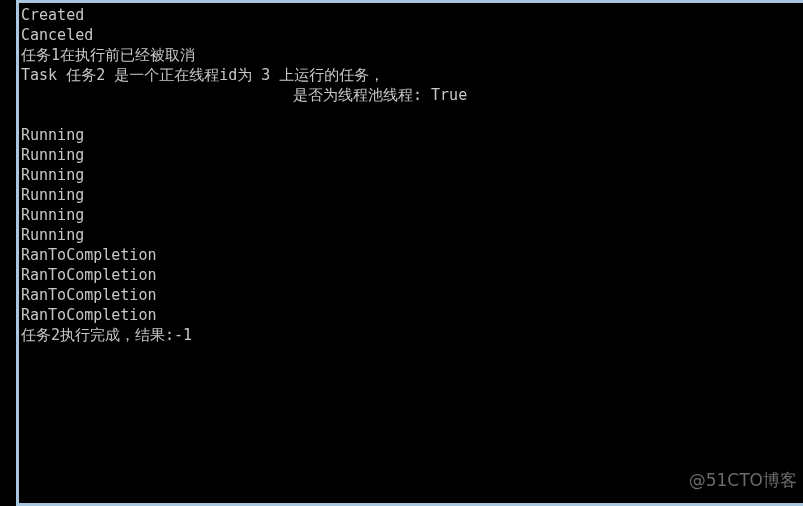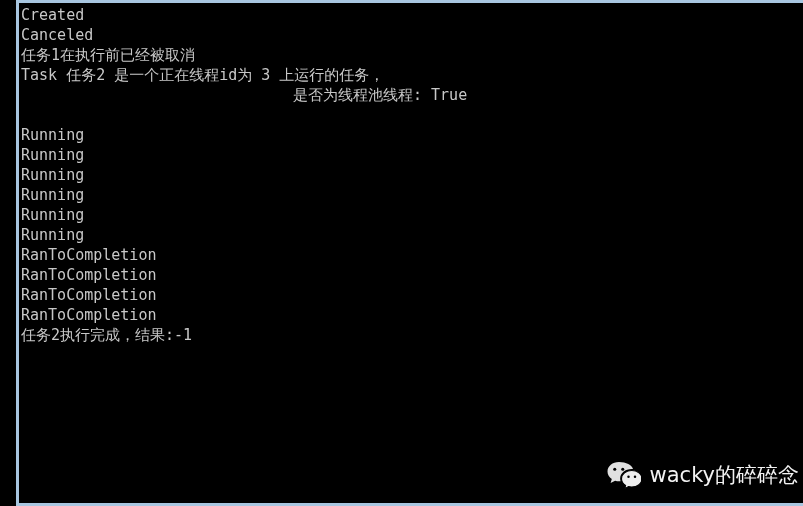--- a/index.html
+++ b/index.html
@@ -95,31 +95,17 @@
 </style>
 </head>
 <body>
 
 <div id="console-window">
   <div id="console-inner">
 
     <div id="console-output"><span class="line">Created</span><span class="line">Canceled</span><span class="line">任务1在执行前已经被取消</span><span class="line">Task 任务2 是一个正在线程id为 3 上运行的任务，</span><span class="line indented">是否为线程池线程: True</span><span class="line blank"></span><span class="line">Running</span><span class="line">Running</span><span class="line">Running</span><span class="line">Running</span><span class="line">Running</span><span class="line">Running</span><span class="line">RanToCompletion</span><span class="line">RanToCompletion</span><span class="line">RanToCompletion</span><span class="line">RanToCompletion</span><span class="line">任务2执行完成，结果:-1</span></div>
 
     <div id="watermark">
-      <div id="watermark-row">
-        <span>
-          <svg id="wechat-icon" viewBox="0 0 68 56" xmlns="http://www.w3.org/2000/svg" aria-hidden="true">
-
-            <path d="M24 2 C11 2 1 10.5 1 21 C1 27 4.3 32.3 9.6 35.8 L7.2 44.2 L16.3 39.6 C18.7 40.3 21.3 40.7 24 40.7 C25.1 40.7 26.2 40.6 27.2 40.5 C26.6 38.8 26.3 37 26.3 35.1 C26.3 24.5 36.6 16 49.3 16 C50.2 16 51.1 16.05 52 16.14 C50.1 8.0 38.2 2 24 2 Z" fill="#e0e0e0"></path>
-            <circle cx="15.5" cy="16.5" r="3.1" fill="#000000"></circle>
-            <circle cx="31.5" cy="16.5" r="3.1" fill="#000000"></circle>
-
-            <path d="M49.5 19 C38.2 19 29 26.4 29 35.5 C29 40.9 32.2 45.7 37.2 48.8 L35.2 55.4 L43 51.3 C45.1 51.8 47.3 52.1 49.5 52.1 C60.8 52.1 70 44.7 70 35.5 C70 26.4 60.8 19 49.5 19 Z" fill="#ededed" stroke="#000000" stroke-width="2.2"></path>
-            <circle cx="43" cy="31.5" r="2.5" fill="#000000"></circle>
-            <circle cx="56" cy="31.5" r="2.5" fill="#000000"></circle>
-          </svg>
-        </span>
-        <span id="watermark-name">wacky的碎碎念</span>
-      </div>
+      <span id="watermark-source">@51CTO博客</span>
     </div>
 
   </div>
 </div>
 
 </body></html>

